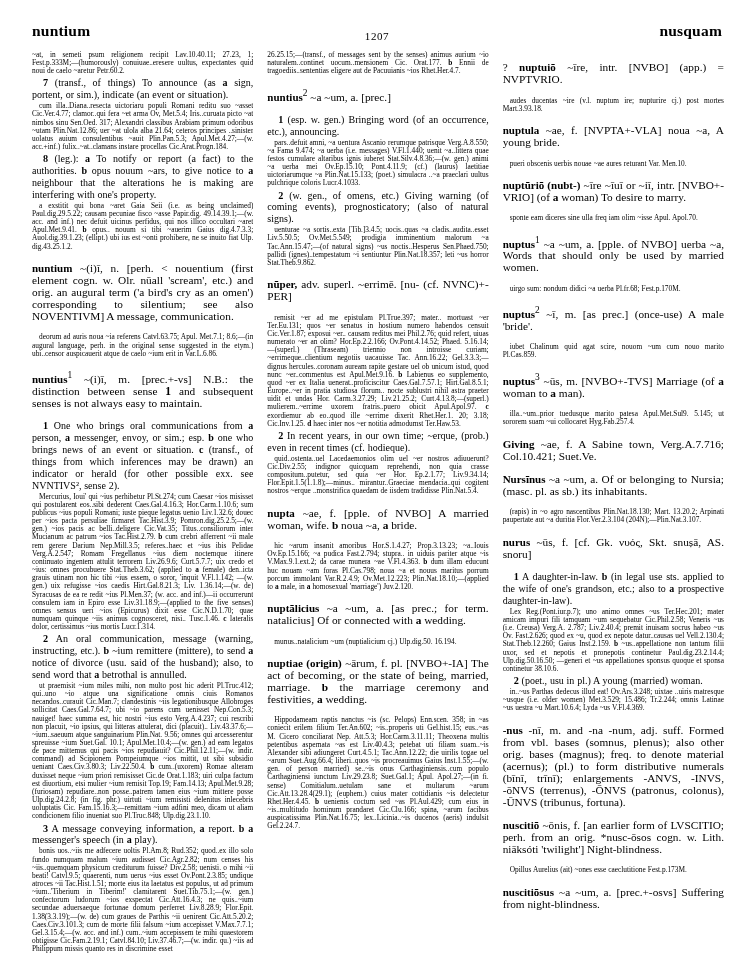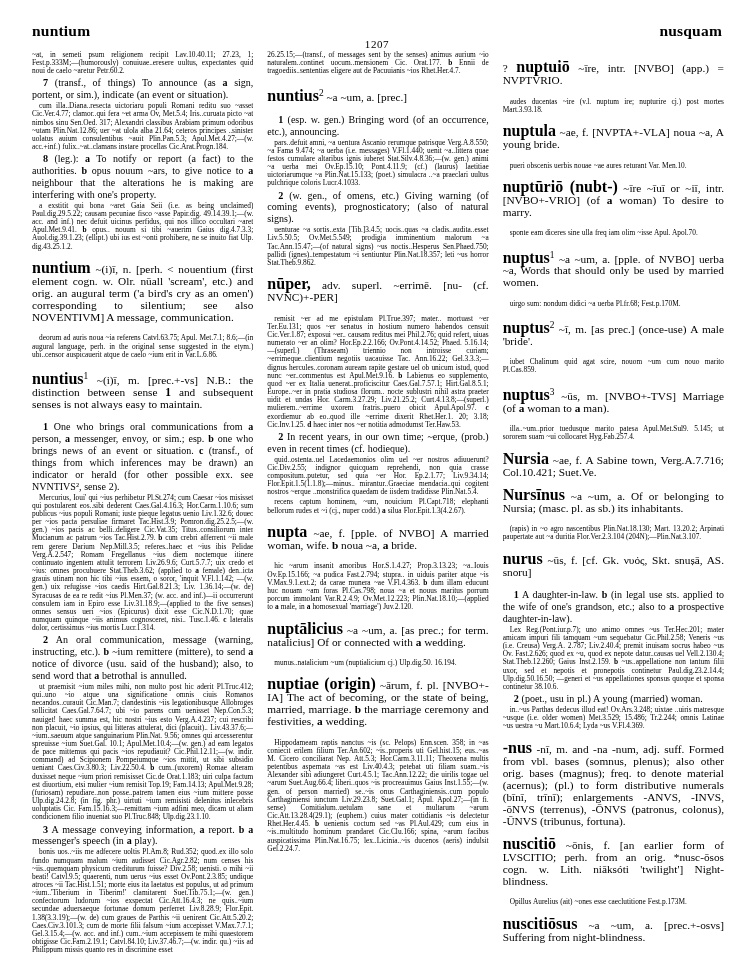--- a/index.html
+++ b/index.html
@@ -39,21 +39,21 @@
     font-weight: bold;
     font-size: 15.5px;
     letter-spacing: 0.2px;
   }
   .runhead .rh-page {
     font-size: 11px;
     letter-spacing: 0.6px;
     position: absolute;
     left: 50%;
     transform: translateX(-50%);
-    top: 16px;
+    top: 8px;
   }
 
   
   .cols {
     position: absolute;
     top: 50px;
     left: 32px;
     right: 26px;
     bottom: 10px;
     display: flex;
@@ -88,21 +88,21 @@
     word-spacing: 0.2px;
   }
   .cit.cont { text-indent: 0; }
 
   
   .entry {
     margin: 6px 0 0 0;
   }
   .entry .hw {
     font-weight: bold;
-    font-size: 16px;
+    font-size: 11px;
   }
   .entry .hwline {
     font-size: 11.3px;
     line-height: 12.0px;
     text-align: justify;
     text-indent: 0;
     hyphens: auto;
   }
   .num {
     font-weight: bold;
@@ -150,21 +150,20 @@
         <p class="sense"><span class="num">1</span> (esp. w. gen.) Bringing word (of an occurrence, etc.), announcing.</p>
         <p class="cit">pars..defuit amni, ~a uentura Ascanio rerumque patrisque Verg.A.8.550; ~a Fama 9.474; ~a uerba (i.e. messages) V.Fl.1.440; uenit ~a..littera quae festos cumulare altaribus ignis iuberet Stat.Silv.4.8.36;—(w. gen.) animi ~a uerba mei Ov.Ep.15.10; Pont.4.11.9; (cf.) (laurus) laetitiae uictoriarumque ~a Plin.Nat.15.133; (poet.) simulacra ..~a praeclari uultus pulchrique coloris Lucr.4.1033.</p>
         <p class="sense"><span class="num">2</span> (w. gen., of omens, etc.) Giving warning (of coming events), prognosticatory; (also of natural signs).</p>
         <p class="cit">uenturae ~a sortis..exta [Tib.]3.4.5; uocis..quas ~a cladis..audita..esset Liv.5.50.5; Ov.Met.5.549; prodigia imminentium malorum ~a Tac.Ann.15.47;—(of natural signs) ~us noctis..Hesperus Sen.Phaed.750; pallidi (ignes)..tempestatum ~i sentiuntur Plin.Nat.18.357; leti ~us horror Stat.Theb.9.862.</p>
         <div class="entry">
           <p class="hwline"><span class="hw">nūper,</span> <span>adv.  superl. ~errimē.  [nu- (cf. NVNC)+-PER]</span></p>
         </div>
         <p class="cit">remisit ~er ad me epistulam Pl.True.397; mater.. mortuast ~er Ter.Eu.131; quos ~er senatus in hostium numero habendos censuit Cic.Ver.1.87; exposui ~er.. causam reditus mei Phil.2.76; quid refert, uiuas numerato ~er an olim? Hor.Ep.2.2.166; Ov.Pont.4.14.52; Phaed. 5.16.14;—(superl.) (Thraseam) triennio non introisse curiam; ~errimeque..clientium negotiis uacauisse Tac. Ann.16.22; Gel.3.3.3;—dignus hercules..coronam auream rapite gestare uel ob unicum istud, quod nunc ~er..commentus est Apul.Met.9.16.  <span class="lbl">b</span> Labienus eo supplemento, quod ~er ex Italia uenerat..proficiscitur Caes.Gal.7.57.1; Hirt.Gal.8.5.1; Europe..~er in pratia studiosa florum.. nocte sublustri nihil astra praeter uidit et undas Hor. Carm.3.27.29; Liv.21.25.2; Curt.4.13.8;—(superl.) mulierem..~errime uxorem fratris..puero obicit Apul.Apol.97. <span class="lbl">c</span> exordiemur ab eo..quod ille ~errime dixerit Rhet.Her.1. 20; 3.18; Cic.Inv.1.25.  <span class="lbl">d</span> haec inter nos ~er notitia admodumst Ter.Haw.53.</p>
         <p class="sense"><span class="num">2</span> In recent years, in our own time; ~erque, (prob.) even in recent times (cf. hodieque).</p>
         <p class="cit">quid..ostenta..uel Lacedaemonios olim uel ~er nostros adiuuerunt? Cic.Div.2.55; indignor quicquam reprehendi, non quia crasse compositum..putetur, sed quia ~er Hor. Ep.2.1.77; Liv.9.34.14; Flor.Epit.1.5(1.1.8);—minus.. mirantur..Graeciae mendacia..qui cogitent nostros ~erque ..monstrifica quaedam de iisdem tradidisse Plin.Nat.5.4.</p>
-        <p class="cit">recens captum hominem, ~um, nouicium Pl.Capt.718; elephanti bellorum rudes et ~i (cj., nuper codd.) <span class="lbl">a</span> silua Flor.Epit.1.3(4.2.67).</p>
         <div class="entry">
           <p class="hwline"><span class="hw">nupta</span> <span>~ae, f. [pple. of NVBO] A married woman, wife. <span class="lbl">b</span> noua ~a, <span class="lbl">a</span> bride.</span></p>
         </div>
         <p class="cit">hic ~arum insanit amoribus Hor.S.1.4.27; Prop.3.13.23; ~a..Iouis Ov.Ep.15.166; ~a pudica Fast.2.794; stupra.. in uiduis pariter atque ~is V.Max.9.1.ext.2; da carae munera ~ae V.Fl.4.363.  <span class="lbl">b</span> dum illam educunt huc nouam ~am foras Pl.Cas.798; noua ~a et nouus maritus porrum porcum immolant Var.R.2.4.9; Ov.Met.12.223; Plin.Nat.18.10;—(applied to <span class="lbl">a</span> male, in <span class="lbl">a</span> homosexual 'marriage') Juv.2.120.</p>
         <div class="entry">
           <p class="hwline"><span class="hw">nuptālicius</span> <span>~a ~um, a. [as prec.; for term. natalicius] Of or connected with <span class="lbl">a</span> wedding.</span></p>
         </div>
         <p class="cit">munus..natalicium ~um (nuptialicium cj.) Ulp.dig.50. 16.194.</p>
         <div class="entry">
           <p class="hwline"><span class="hw">nuptiae (origin)</span> <span>~ārum, f. pl. [NVBO+-IA] The act of becoming, or the state of being, married, marriage. <span class="lbl">b</span> the marriage ceremony and festivities, <span class="lbl">a</span> wedding.</span></p>
@@ -190,21 +189,21 @@
         <p class="cit">uirgo sum: nondum didici ~a uerba Pl.fr.68; Fest.p.170M.</p>
         <div class="entry">
           <p class="hwline"><span class="hw">nuptus</span><sup>2</sup> <span>~ī, m. [as prec.] (once-use) A male 'bride'.</span></p>
         </div>
         <p class="cit">iubet Chalinum quid agat scire, nouom ~um cum nouo marito Pl.Cas.859.</p>
         <div class="entry">
           <p class="hwline"><span class="hw">nuptus</span><sup>3</sup> <span>~ūs, m. [NVBO+-TVS] Marriage (of <span class="lbl">a</span> woman to <span class="lbl">a</span> man).</span></p>
         </div>
         <p class="cit">illa..~um..prior tuedusque marito patesa Apul.Met.Sul9. 5.145; ut sororem suam ~ui collocaret Hyg.Fab.257.4.</p>
         <div class="entry">
-          <p class="hwline"><span class="hw">Nursia</span> <span>~ae, f. A Sabine town, Verg.A.7.716; Col.10.421; Suet.Ve.</span></p>
+          <p class="hwline"><span class="hw">Giving</span> <span>~ae, f. A Sabine town, Verg.A.7.716; Col.10.421; Suet.Ve.</span></p>
         </div>
         <div class="entry">
           <p class="hwline"><span class="hw">Nursīnus</span> <span>~a ~um, a. Of or belonging to Nursia; (masc. pl. as sb.) its inhabitants.</span></p>
         </div>
         <p class="cit">(rapis) in ~o agro nascentibus Plin.Nat.18.130; Mart. 13.20.2; Arpinati paupertate aut ~a duritia Flor.Ver.2.3.104 (204N);—Plin.Nat.3.107.</p>
         <div class="entry">
           <p class="hwline"><span class="hw">nurus</span> <span>~ūs, f. [cf. Gk. νυός, Skt. snuṣā, AS. snoru]</span></p>
         </div>
         <p class="sense"><span class="num">1</span> A daughter-in-law. <span class="lbl">b</span> (in legal use sts. applied to the wife of one's grandson, etc.; also to <span class="lbl">a</span> prospective daughter-in-law).</p>
         <p class="cit">Lex Reg.(Pont.iur.p.7); uno animo omnes ~us Ter.Hec.201; mater amicam impuri fili tamquam ~um sequebatur Cic.Phil.2.58; Veneris ~us (i.e. Creusa) Verg.A. 2.787; Liv.2.40.4; premit inuisam socrus habeo ~us Ov. Fast.2.626; quod ex ~u, quod ex nepote datur..causas uel Vell.2.130.4; Stat.Theb.12.260; Gaius Inst.2.159.  <span class="lbl">b</span> ~us..appellatione non tantum filii uxor, sed et nepotis et pronepotis continetur Paul.dig.23.2.14.4; Ulp.dig.50.16.50; —generi et ~us appellationes sponsus quoque et sponsa continetur 38.10.6.</p>

